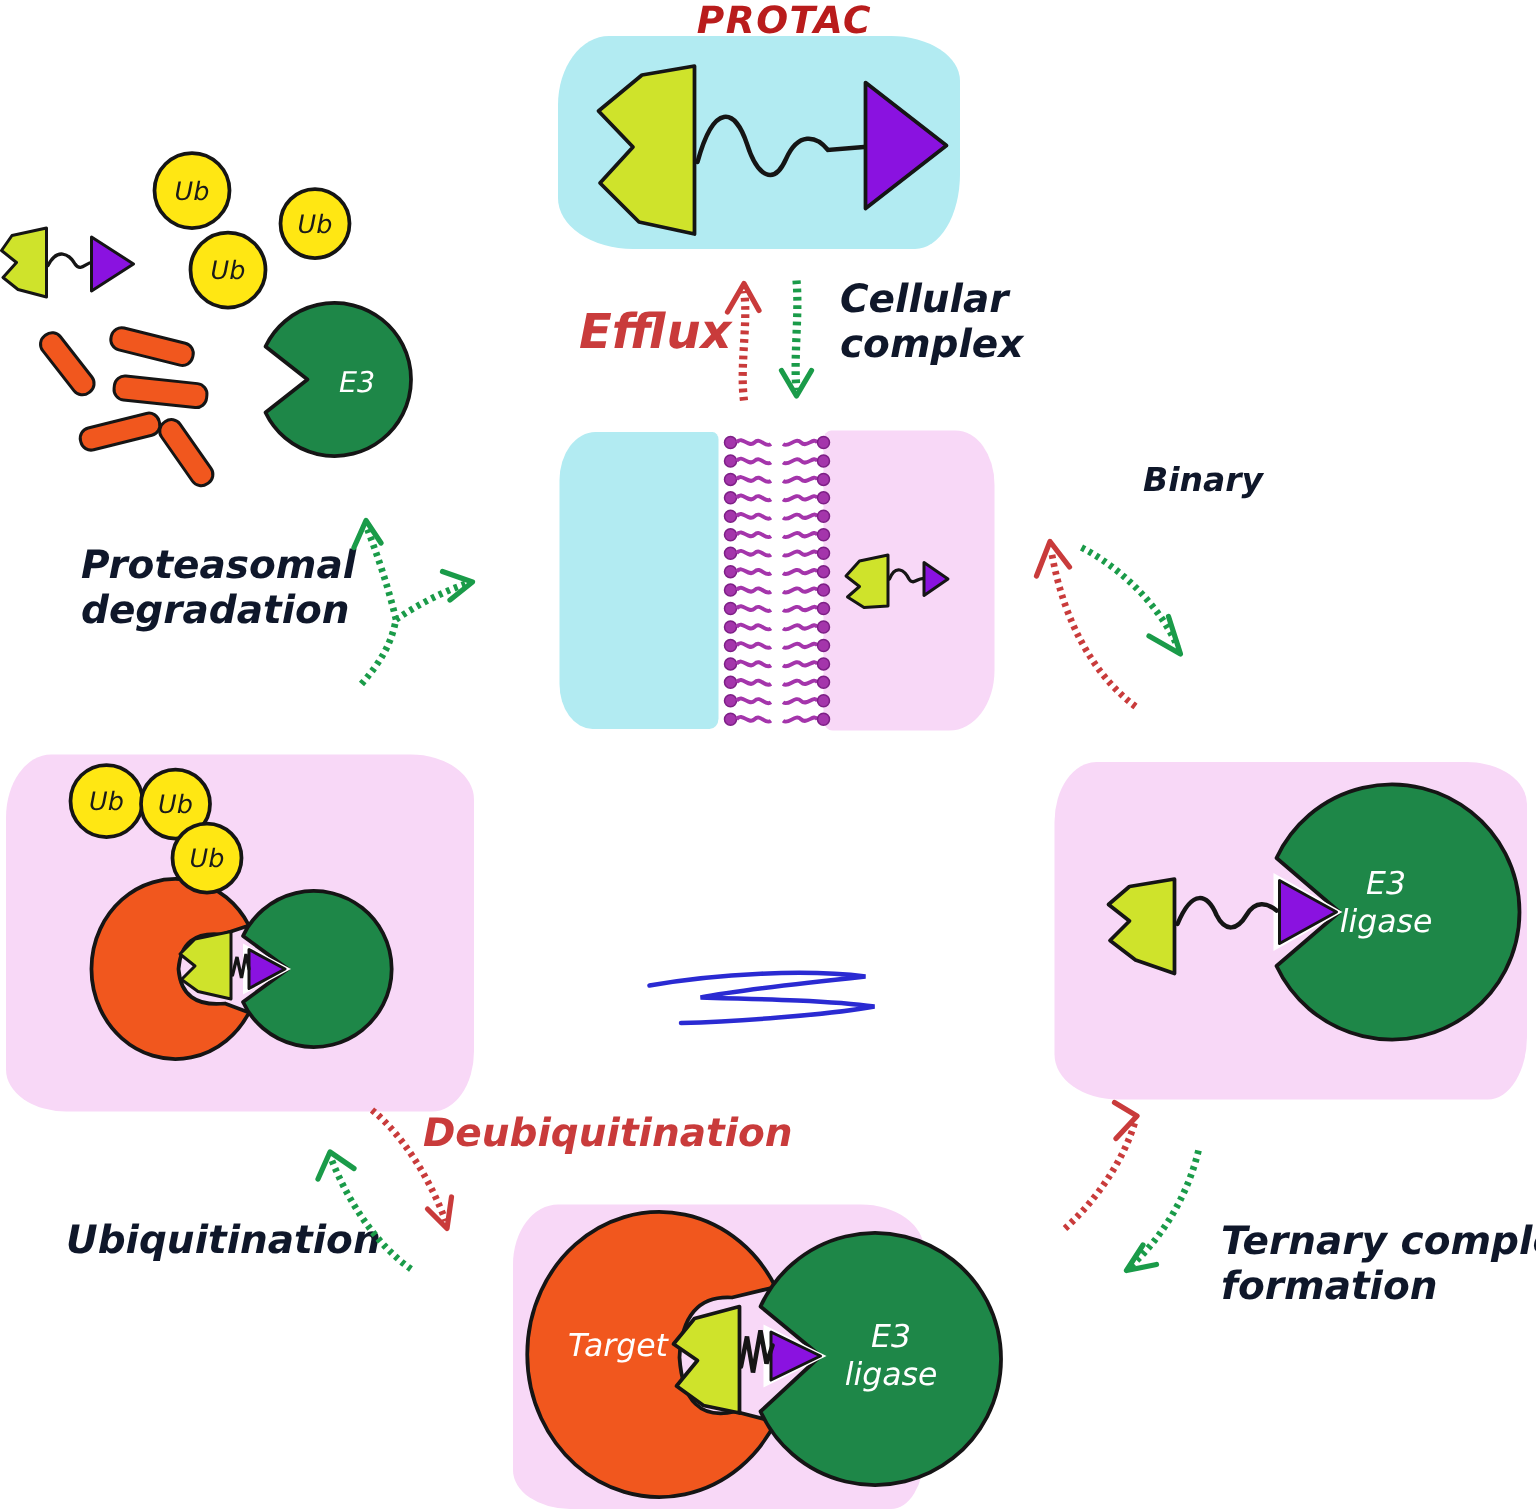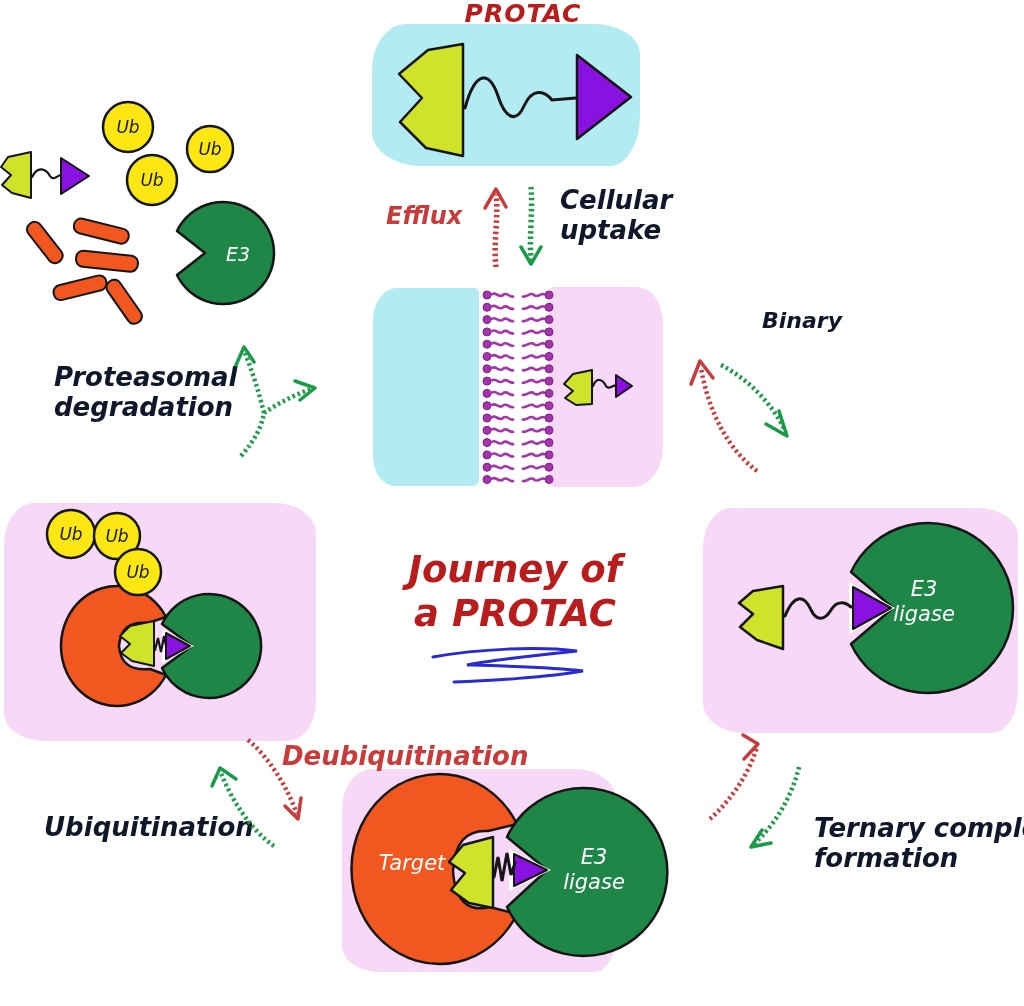--- a/index.html
+++ b/index.html
@@ -7,21 +7,21 @@
           font-family:"DejaVu Sans",sans-serif;}
   .lbl{position:absolute;font-weight:bold;font-style:italic;line-height:1.15;white-space:nowrap;}
   .green{color:#0f172a;}
   .red{color:#c93b3b;}
   .blue{color:#b91c1c;}
   .blob{position:absolute;}
   .blob-pink{background:#f8d8f7;}
   .blob-cyan{background:#b2ebf2;}
   #top-blob{left:372px;top:24px;width:268px;height:142px;border-radius:34px 46px 30px 50px/46px 30px 50px 34px;}
   #right-blob{left:703px;top:508px;width:315px;height:225px;border-radius:28px 40px 26px 42px/40px 28px 42px 30px;}
-  #bottom-blob{left:342px;top:769px;width:274px;height:203px;border-radius:30px 42px 22px 38px/40px 30px 36px 26px;}
+  #bottom-blob{left:342px;top:803px;width:274px;height:203px;border-radius:30px 42px 22px 38px/40px 30px 36px 26px;}
   #left-blob{left:4px;top:503px;width:312px;height:238px;border-radius:30px 42px 28px 40px/42px 30px 40px 28px;}
   #membrane{position:absolute;left:373px;top:286px;width:290px;height:202px;}
   #membrane .extracell{position:absolute;left:0;top:2px;width:106px;height:198px;background:#b2ebf2;
       border-radius:24px 4px 6px 22px/32px 5px 7px 30px;}
   #membrane .cytosol{position:absolute;left:176px;top:1px;width:114px;height:200px;background:#f8d8f7;
       border-radius:5px 26px 30px 6px/6px 36px 40px 7px;}
   svg{position:absolute;overflow:visible;}
   svg text{font-family:"DejaVu Sans",sans-serif;font-style:italic;}
   .prot{stroke:#151515;stroke-width:2.5px;stroke-linejoin:round;}
   .prot-sm{stroke:#151515;stroke-width:2px;stroke-linejoin:round;}
@@ -42,24 +42,24 @@
   <div class="lbl blue" style="left:413px;top:0px;width:220px;font-size:25px;text-align:center;letter-spacing:1px;">PROTAC</div>
 
   <div id="top-blob" class="blob blob-cyan">
     <svg width="268" height="142" viewBox="0 0 268 142">
       <polygon class="prot" fill="#cfe32b" points="91,20 56,26 27,50 50,74 28,98 54,124 91,132"></polygon>
       <path class="linker" d="M93,84 C104,44 118,48 126,72 C133,94 144,100 152,82 C160,64 172,66 180,76 L204,74"></path>
       <polygon class="prot" fill="#8a12e0" points="205,31 259,73 205,115"></polygon>
     </svg>
   </div>
 
-  <div class="lbl red" style="left:386px;top:203px;font-size:24px;">Efflux</div>
+  <div class="lbl red" style="left:386px;top:203px;font-size:32px;">Efflux</div>
   <div class="lbl green" style="left:560px;top:186px;font-size:26px;">
     <div>Cellular</div>
-    <div>uptake</div>
+    <div>complex</div>
   </div>
 
   <div id="membrane">
     <div class="extracell"></div>
     <div class="cytosol"></div>
     <svg width="290" height="202" viewBox="0 0 290 202">
       <defs>
         <g id="liprow">
           <circle cx="6" cy="0" r="4" fill="#a435ab" stroke="#7d1f86"></circle>
           <path d="M10,0 C14,-5 18,4 22,0 C26,-4 29,4 33,1" fill="none" stroke="#a435ab" stroke-width="2.6"></path>
@@ -102,24 +102,20 @@
       <path class="prot" fill="#1e8748" d="M148,64 A85,85 0 1 1 148,136 L190,100 Z"></path>
       <polygon fill="#ffffff" points="146,74 192,100 146,126"></polygon>
       <polygon class="prot-sm" fill="#8a12e0" points="150,79 188,100 150,121"></polygon>
       <path class="linker" d="M82,108 C92,84 102,88 108,102 C114,114 122,112 128,102 C134,92 142,94 148,99"></path>
       <polygon class="prot" fill="#cfe32b" points="80,78 50,83 36,95 50,106 37,119 54,132 80,141"></polygon>
       <text class="wlabel" x="221" y="88" font-size="21">E3</text>
       <text class="wlabel" x="221" y="113" font-size="21">ligase</text>
     </svg>
   </div>
 
-  <div class="lbl blue" style="left:395px;top:548px;width:240px;font-size:37px;text-align:center;line-height:1.2;">
-    <div>Journey of</div>
-    <div>a PROTAC</div>
-  </div>
 
   <div class="lbl green" style="left:814px;top:814px;font-size:26px;">
     <div>Ternary complex</div>
     <div>formation</div>
   </div>
 
   <div id="bottom-blob" class="blob blob-pink">
     <svg width="345" height="203" viewBox="0 0 345 203">
       <path class="prot" fill="#f1571e" d="M175,55 A88,95 0 1 0 175,145 L148,138 Q114,146 111,102 Q113,60 146,62 Z"></path>
       <path class="prot" fill="#1e8748" d="M165,68 A84,84 0 1 1 165,138 L205,101 Z"></path>

